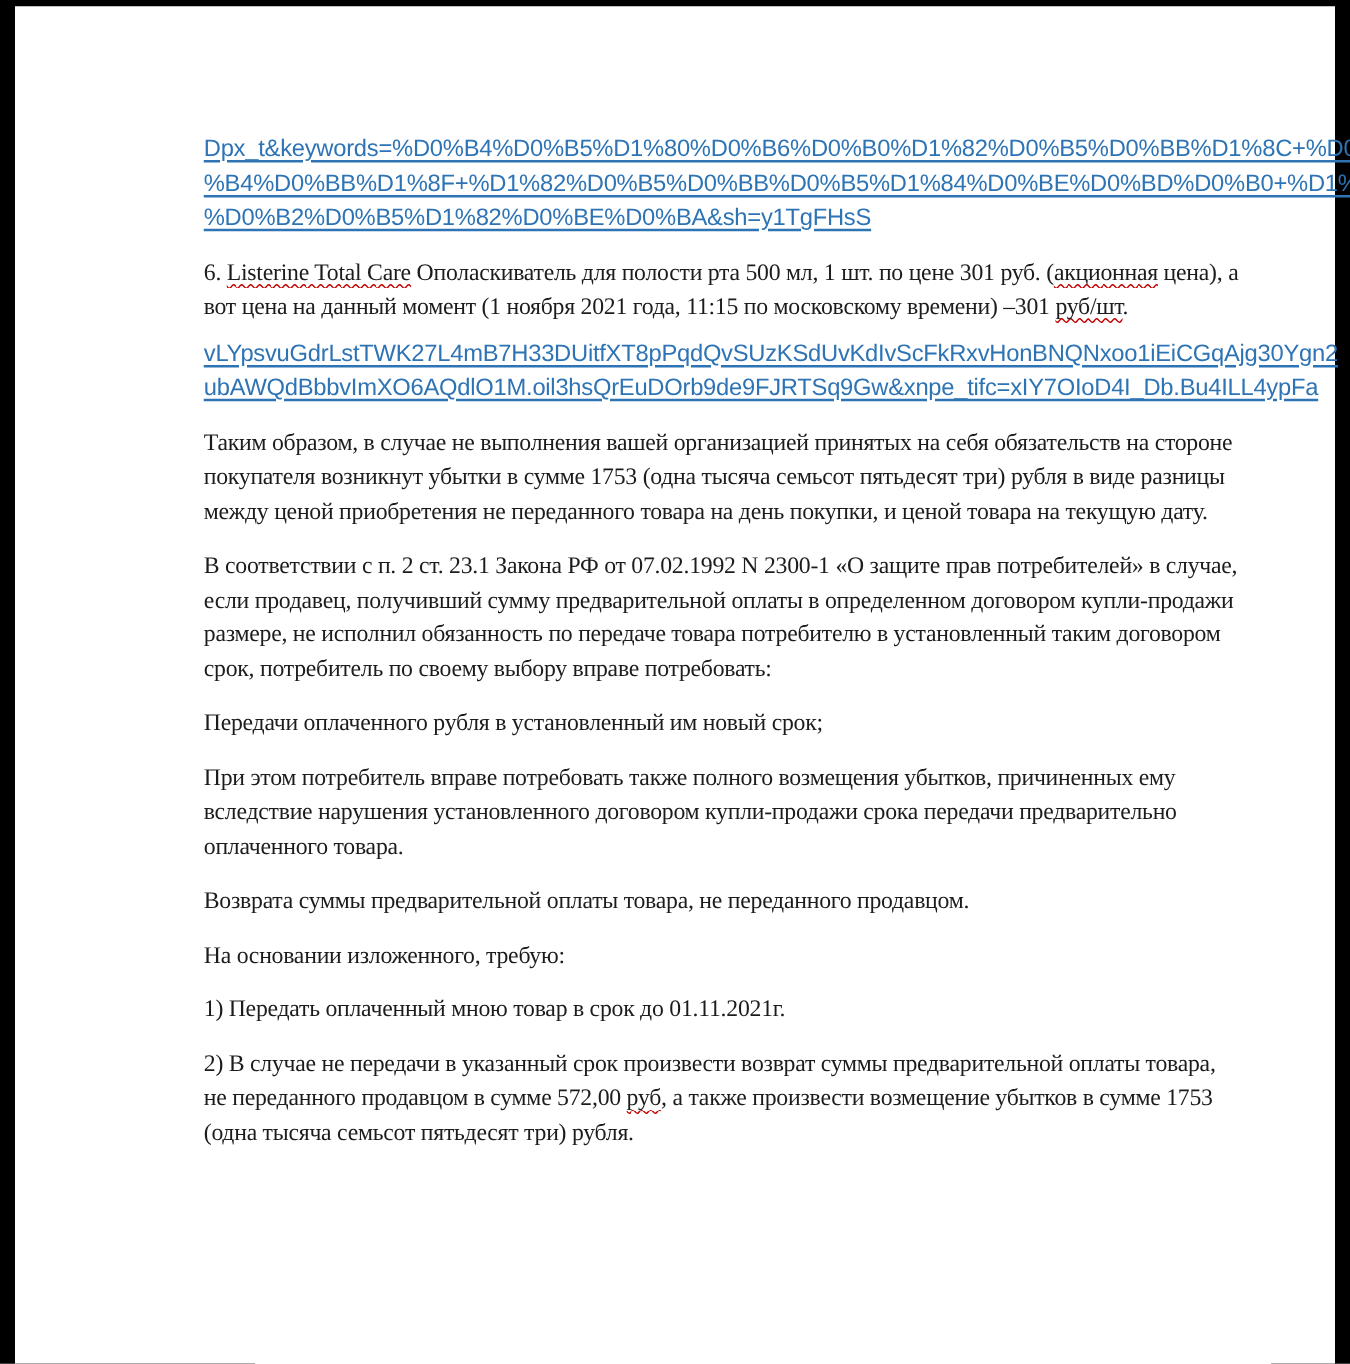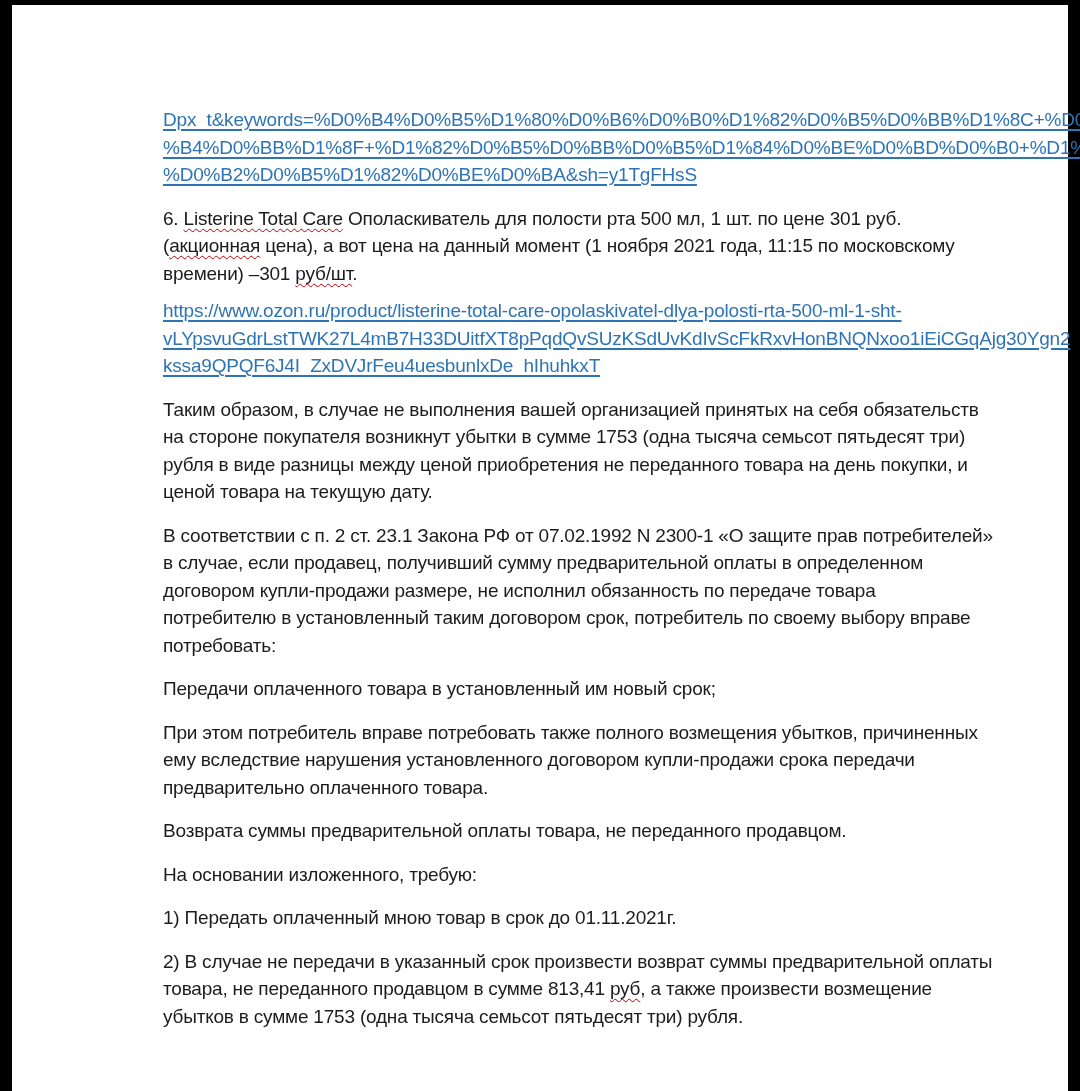--- a/index.html
+++ b/index.html
@@ -10,21 +10,21 @@
   }
   .page{
     position:absolute;left:12px;top:5px;right:12px;bottom:0;
     background:#ffffff;
   }
   .content{
     position:absolute;left:151px;top:101px;width:830px;
     font-size:19px;line-height:27.5px;letter-spacing:-0.2px;
     color:#1c1c1c;
   }
-  p{margin:16px 0 10px 0;}
+  p{margin:16px 0 10px 0;font-family:Liberation Serif, serif;}
   a.link{
     display:block;margin:0 0 10px 0;
     color:#2e74b5;text-decoration:none;cursor:pointer;
   }
   .link-line{
     display:block;white-space:nowrap;
     text-decoration:underline;
     text-decoration-thickness:1.5px;
     text-underline-offset:3px;
   }
@@ -45,38 +45,37 @@
       <span class="link-line">Dpx_t&amp;keywords=%D0%B4%D0%B5%D1%80%D0%B6%D0%B0%D1%82%D0%B5%D0%BB%D1%8C+%D0</span>
       <span class="link-line">%B4%D0%BB%D1%8F+%D1%82%D0%B5%D0%BB%D0%B5%D1%84%D0%BE%D0%BD%D0%B0+%D1%86</span>
       <span class="link-line">%D0%B2%D0%B5%D1%82%D0%BE%D0%BA&amp;sh=y1TgFHsS</span>
     </a>
 
     <p>
       <span>6. </span><span class="misspell">Listerine Total Care</span><span> Ополаскиватель для полости рта 500 мл, 1 шт. по цене 301 руб. (</span><span class="misspell">акционная</span><span> цена), а вот цена на данный момент (1 ноября 2021 года, 11:15 по московскому времени) –301 </span><span class="misspell">руб/шт</span><span>.</span>
     </p>
 
     <a class="link">
-      <span class="link-line">https://www.ozon.ru/product/listerine-total-care-opolaskivatel-dlya-polosti-rta-500-ml-1-sht-</span>
       <span class="link-line">vLYpsvuGdrLstTWK27L4mB7H33DUitfXT8pPqdQvSUzKSdUvKdIvScFkRxvHonBNQNxoo1iEiCGqAjg30Ygn2</span>
-      <span class="link-line">kssa9QPQF6J4I_ZxDVJrFeu4uesbunlxDe_hIhuhkxT</span>
+      <span class="link-line">ubAWQdBbbvImXO6AQdlO1M.oil3hsQrEuDOrb9de9FJRTSq9Gw&amp;xnpe_tifc=xIY7OIoD4I_Db.Bu4ILL4ypFa</span>
     </a>
 
     <p>Таким образом, в случае не выполнения вашей организацией принятых на себя обязательств на стороне покупателя возникнут убытки в сумме 1753 (одна тысяча семьсот пятьдесят три) рубля в виде разницы между ценой приобретения не переданного товара на день покупки, и ценой товара на текущую дату.</p>
 
 
     <p>В соответствии с п. 2 ст. 23.1 Закона РФ от 07.02.1992 N 2300-1 «О защите прав потребителей» в случае, если продавец, получивший сумму предварительной оплаты в определенном договором купли-продажи размере, не исполнил обязанность по передаче товара потребителю в установленный таким договором срок, потребитель по своему выбору вправе потребовать:</p>
 
-    <p>Передачи оплаченного товара в установленный им новый срок;</p>
+    <p>Передачи оплаченного рубля в установленный им новый срок;</p>
 
     <p>При этом потребитель вправе потребовать также полного возмещения убытков, причиненных ему вследствие нарушения установленного договором купли-продажи срока передачи предварительно оплаченного товара.</p>
 
     <p>Возврата суммы предварительной оплаты товара, не переданного продавцом.</p>
 
     <p>На основании изложенного, требую:</p>
 
     <p>1) Передать оплаченный мною товар в срок до 01.11.2021г.</p>
 
     <p>
-      <span>2) В случае не передачи в указанный срок произвести возврат суммы предварительной оплаты товара, не переданного продавцом в сумме 813,41 </span><span class="misspell">руб</span><span>, а также произвести возмещение убытков в сумме 1753 (одна тысяча семьсот пятьдесят три) рубля.</span>
+      <span>2) В случае не передачи в указанный срок произвести возврат суммы предварительной оплаты товара, не переданного продавцом в сумме 572,00 </span><span class="misspell">руб</span><span>, а также произвести возмещение убытков в сумме 1753 (одна тысяча семьсот пятьдесят три) рубля.</span>
     </p>
 
   </div>
 </div>
 
 </body></html>

